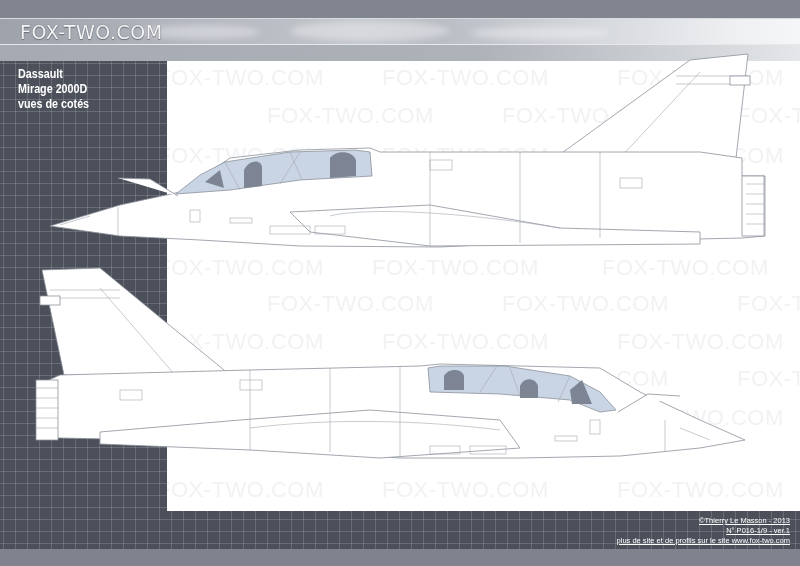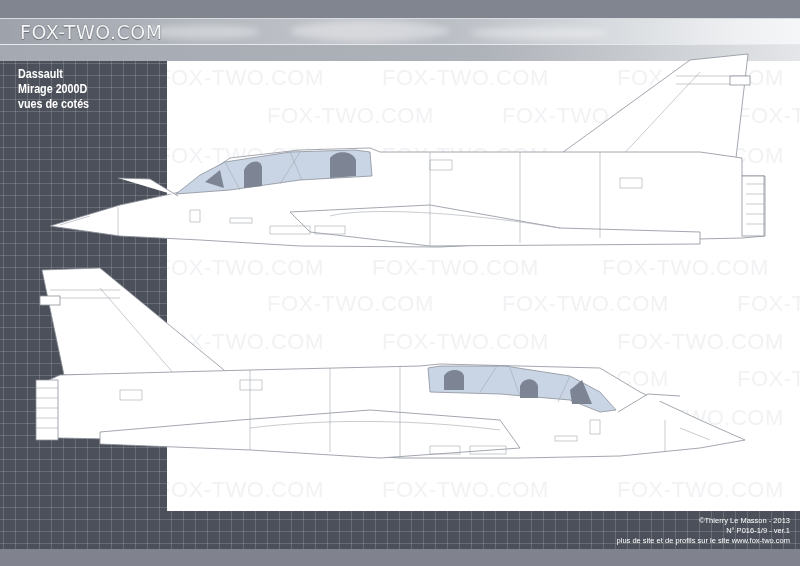--- a/index.html
+++ b/index.html
@@ -10,21 +10,21 @@
   .cloud { position:absolute; border-radius:50%; background:rgba(255,255,255,0.35); filter:blur(3px); }
   .logo { position:absolute; left:20px; top:2px; font-family:"DejaVu Sans", sans-serif; font-size:19px; letter-spacing:0.5px; color:#f4f5f7; text-shadow:0 1px 1px #6a6e76, 0 0 1px #555; font-weight:normal; }
   .under-band { position:absolute; left:0; top:45px; width:800px; height:16px; background:linear-gradient(90deg,#a5a9b1 0%,#aeb2b9 60%,#cfd2d6 85%,#e4e6e9 100%); }
   .dark-panel { position:absolute; left:0; top:61px; width:800px; height:488px; background:#4b505a;
     background-image: linear-gradient(rgba(255,255,255,0.16) 1px, transparent 1px), linear-gradient(90deg, rgba(255,255,255,0.16) 1px, transparent 1px);
     background-size: 12px 12px; background-position:3px 2px; }
   .bottom-band { position:absolute; left:0; top:549px; width:800px; height:17px; background:#80838d; }
   .sheet { position:absolute; left:167px; top:61px; width:633px; height:450px; background:#ffffff; overflow:hidden; }
   .wm { position:absolute; font-size:22px; color:#f1f2f4; font-weight:normal; white-space:nowrap; letter-spacing:0.5px; }
   .title-block { position:absolute; left:18px; top:67px; color:#ffffff; font-family:"Liberation Sans", sans-serif; font-weight:bold; font-size:12.5px; line-height:15px; transform:scaleX(0.86); transform-origin:left top; }
-  .credits { position:absolute; right:10px; top:516px; color:#ffffff; font-size:7.5px; line-height:10px; text-align:right; }
+  .credits { position:absolute; right:10px; top:516px; color:#ffffff; font-size:7.5px; line-height:10px; text-align:right;text-decoration:underline; }
   .drawing { position:absolute; left:0; top:0; width:800px; height:566px; pointer-events:none; }
 </style>
 </head>
 <body>
 
 <div class="top-band"></div>
 <div class="banner">
   <div class="cloud" style="left:140px;top:6px;width:120px;height:14px;"></div>
   <div class="cloud" style="left:290px;top:2px;width:160px;height:20px;"></div>
   <div class="cloud" style="left:470px;top:8px;width:140px;height:12px;"></div>

